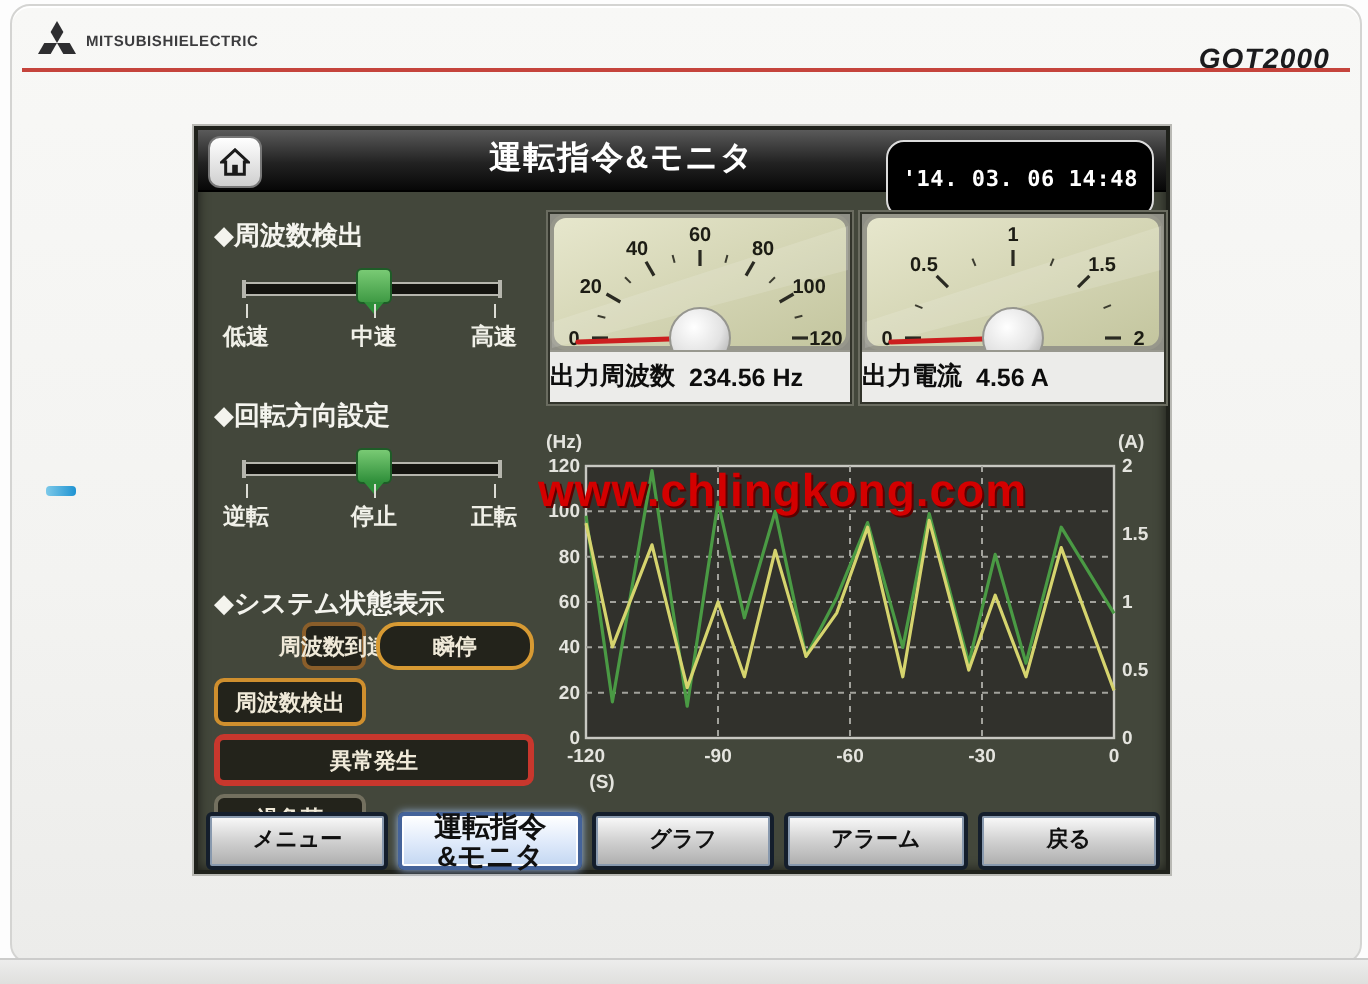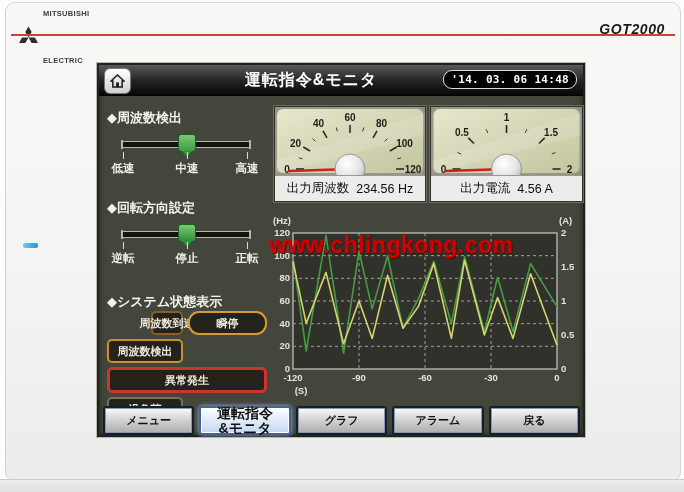--- a/index.html
+++ b/index.html
@@ -15,21 +15,21 @@
     background:linear-gradient(180deg,#f8f8f6 0%,#f3f3f1 60%,#ececea 100%);
     border:1px solid #d4d4d2;border-radius:10px;
     box-shadow:inset 0 1px 0 #ffffff;
   }
   .base-strip{
     position:absolute;left:0;right:0;top:479px;height:13px;
     background:linear-gradient(180deg,#ededec,#dededc);
     border-top:1px solid #cccccb;
   }
   .brand{position:absolute;left:12px;top:7px;display:flex;align-items:center;gap:4px;}
-  .brand-text{display:flex;flex-direction:column;line-height:1.12;gap:39px;}
+  .brand-text{display:flex;flex-direction:row;line-height:1.12;}
   .brand-text span{font-size:7.5px;font-weight:bold;color:#3c3c3e;letter-spacing:.3px;}
   .model{
     position:absolute;right:15px;top:18px;
     font-size:14px;font-weight:bold;font-style:italic;color:#1b1b1d;letter-spacing:.6px;
   }
   .red-line{position:absolute;left:5px;right:5px;top:31px;height:2px;background:#c5443c;}
   .led{
     position:absolute;left:17px;top:240px;width:15px;height:5px;border-radius:2px;
     background:linear-gradient(90deg,#7cc9e9,#1f93d2);
   }
@@ -49,21 +49,21 @@
     background:linear-gradient(180deg,#ffffff,#cfcfcf);
     border:1px solid #777;border-radius:6px;
     display:flex;align-items:center;justify-content:center;cursor:pointer;
   }
   .screen-title{
     position:absolute;left:60px;right:120px;top:0;height:26px;line-height:30px;
     text-align:center;color:#ffffff;font-size:16px;font-weight:bold;letter-spacing:1px;
     white-space:nowrap;
   }
   .timestamp{
-    position:absolute;right:6px;top:5px;padding:2px 7px;
+    position:absolute;right:6px;top:5px;padding:12px 7px;
     border:1px solid #dcdcdc;border-radius:9px;background:#000;
     color:#fff;font-size:11px;font-weight:bold;
     font-family:"DejaVu Sans Mono","Liberation Mono",monospace;letter-spacing:.3px;
   }
   
   .sec-title{position:absolute;left:8px;color:#f4f4ee;font-size:13px;font-weight:bold;white-space:nowrap;}
   .slider-track{
     position:absolute;left:22px;width:128px;height:5px;
     background:#14140f;border:1px solid #b6b6ad;border-radius:1px;
   }
@@ -94,22 +94,22 @@
   }
   .lamp.wide{grid-column:1 / span 2;height:26px;border-width:3px;}
   
   .meter{
     position:absolute;width:150px;background:#8f8f86;border:1px solid #32342b;
     box-shadow:0 0 0 1px #6a6c60;
   }
   .meter svg{display:block;background:transparent;}
   .meter-label{
     height:25px;background:#ececea;border-top:1px solid #98988f;
-    display:flex;align-items:center;justify-content:center;gap:7px;
-    font-size:12.5px;font-weight:normal;color:#0d0d0d;white-space:nowrap;
+    display:flex;align-items:center;gap:7px;
+    font-size:12.5px;font-weight:bold;color:#0d0d0d;white-space:nowrap;
   }
   
   .chart{position:absolute;left:172px;top:149px;width:310px;height:190px;}
   .chart svg text{font-family:"Liberation Sans","DejaVu Sans",sans-serif;}
   
   .watermark{
     position:absolute;left:138px;top:167px;z-index:9;
     font-size:23px;font-weight:bold;color:#d40000;
     text-shadow:1px 1px 0 #5c0000;white-space:nowrap;letter-spacing:0.5px;margin-left:32px;
   }

